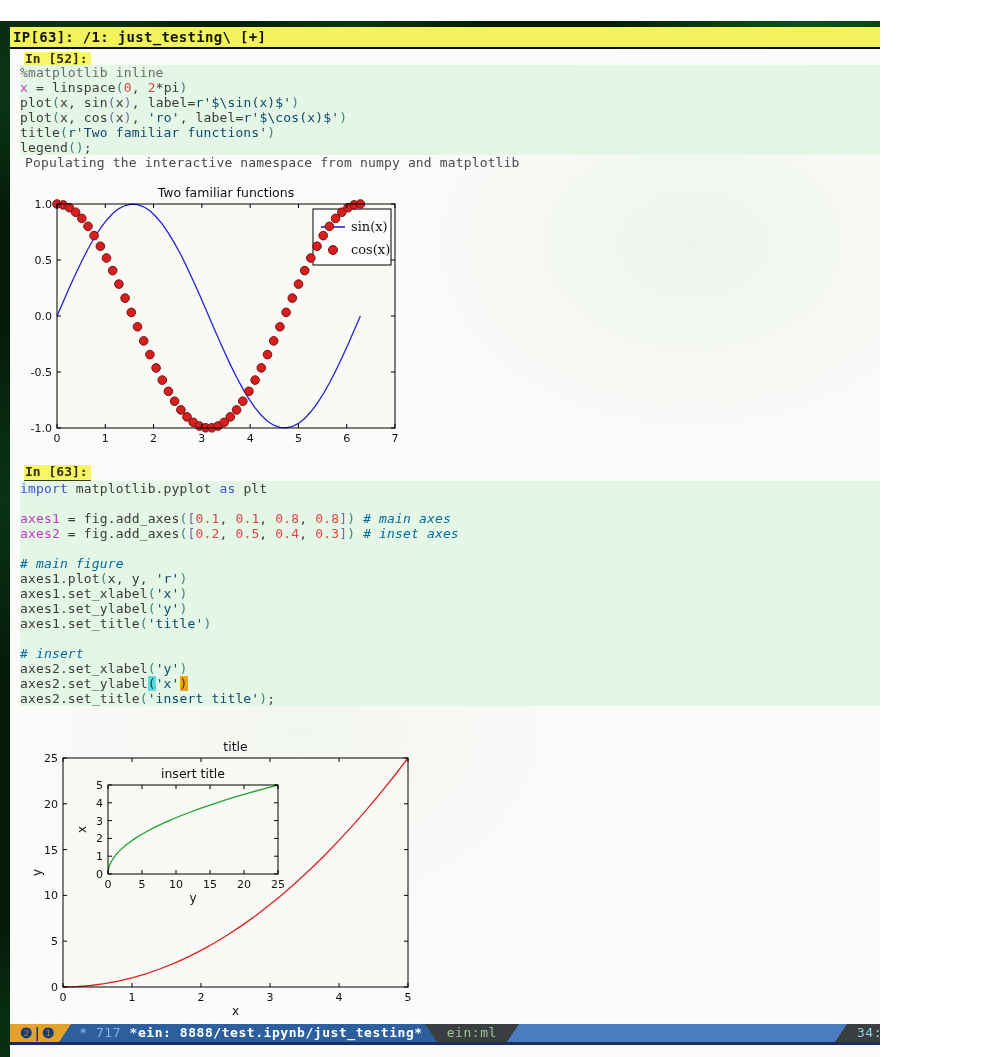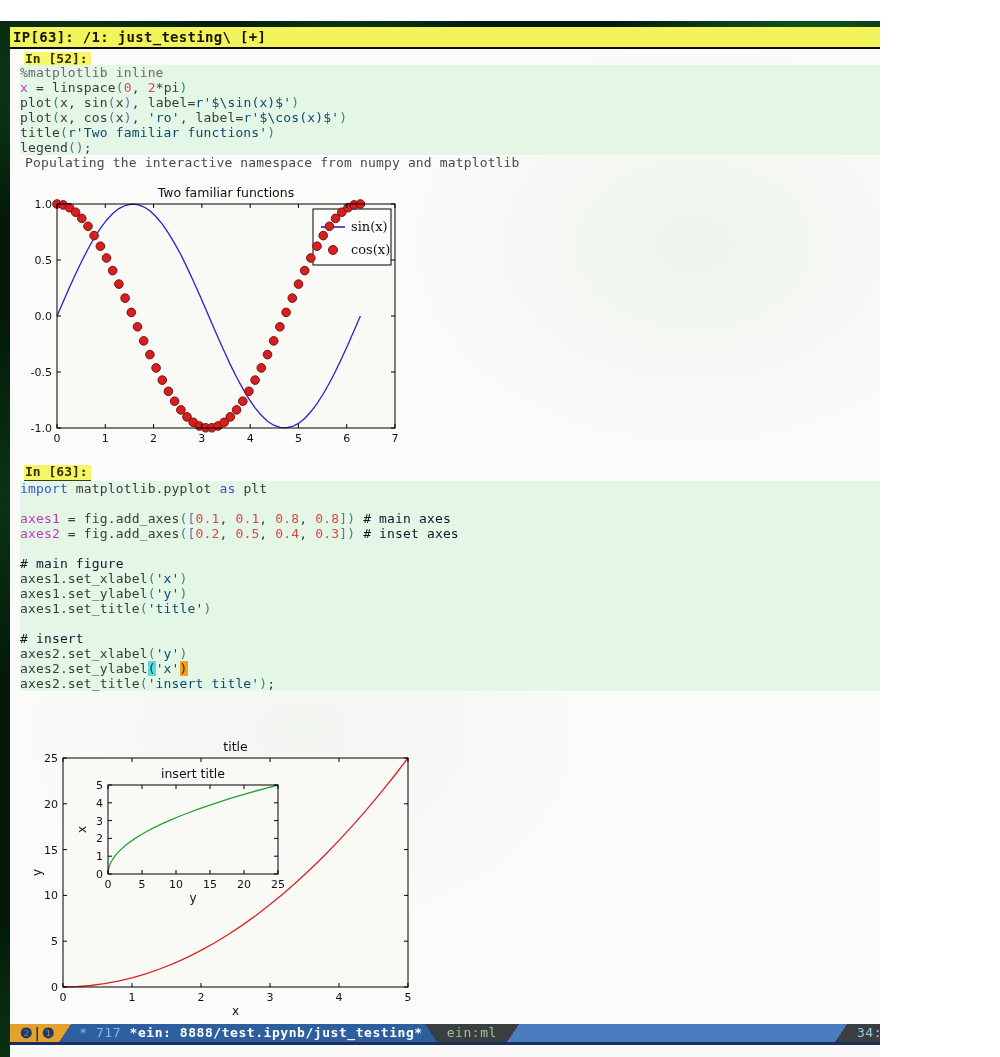--- a/index.html
+++ b/index.html
@@ -19,21 +19,21 @@
   .headerline{height:20px;background:#f3f35c;border-bottom:2px solid #0a0a0a;
     font-weight:bold;font-size:14px;color:#141400;line-height:20px;padding-left:3px;letter-spacing:.3px;}
   .buffer{position:relative;width:976px;height:975px;background:#fbfbf9;
     background-image:radial-gradient(420px 300px at 70% 20%, rgba(225,238,225,.5) 0%, rgba(225,238,225,0) 70%),
                      radial-gradient(420px 300px at 30% 70%, rgba(228,238,228,.4) 0%, rgba(228,238,228,0) 70%);}
   .prompt{position:absolute;display:inline-block;background:#f6f666;color:#332f00;
     font-weight:bold;font-size:13px;line-height:14px;border-bottom:1px solid #3a3a1a;padding:0 3px 1px 1px;}
   .code{position:absolute;background:#e4f6e5;font-size:13px;letter-spacing:.15px;}
   .cl{white-space:pre;height:15px;line-height:15px;}
   .tk-d{color:#3a3a3a}.tk-m{color:#6a6a6a}.tk-v{color:#c03ac0}.tk-n{color:#e04545}
-  .tk-s{color:#0c4a6e}.tk-k{color:#3c50d8}.tk-c{color:#0f172a;}
+  .tk-s{color:#0c4a6e}.tk-k{color:#3c50d8}.tk-c{color:#0369a1;font-style:italic}
   .tk-p1{color:#3e8282}.tk-p2{color:#7e62b2}
   .tk-po{color:#063c3c;background:#5adada}
   .tk-pc{color:#3a2800;background:#f0a21a}
   .output{position:absolute;font-size:13px;color:#4a4a4a;white-space:pre;letter-spacing:.15px;}
   .chart{position:absolute;}
   .modeline{display:flex;height:18px;align-items:stretch;font-size:13px;letter-spacing:.55px;line-height:18px;}
   .ml-seg{white-space:nowrap;}
   .sep{width:12px;flex:0 0 12px;}
   .ml-orange{background:#e4a22c;color:#1c3a72;font-weight:bold;padding:0 4px 0 10px;font-size:14px;}
   .ml-blue{background:#2d5f9f;padding:0 2px 0 8px;}
@@ -177,20 +177,21 @@
 
       <span class="prompt" style="left:14px;top:416px;">In [63]:</span>
 
       <div class="code" style="left:10px;top:432px;width:958px;">
           <div class="cl"><span class="tk-k">import</span><span class="tk-d"> matplotlib.pyplot </span><span class="tk-k">as</span><span class="tk-d"> plt</span></div>
           <div class="cl">&nbsp;</div>
           <div class="cl"><span class="tk-v">axes1</span><span class="tk-d"> = fig.add_axes</span><span class="tk-p1">(</span><span class="tk-p2">[</span><span class="tk-n">0.1</span><span class="tk-d">, </span><span class="tk-n">0.1</span><span class="tk-d">, </span><span class="tk-n">0.8</span><span class="tk-d">, </span><span class="tk-n">0.8</span><span class="tk-p2">]</span><span class="tk-p1">)</span><span class="tk-d"> </span><span class="tk-c"># main axes</span></div>
           <div class="cl"><span class="tk-v">axes2</span><span class="tk-d"> = fig.add_axes</span><span class="tk-p1">(</span><span class="tk-p2">[</span><span class="tk-n">0.2</span><span class="tk-d">, </span><span class="tk-n">0.5</span><span class="tk-d">, </span><span class="tk-n">0.4</span><span class="tk-d">, </span><span class="tk-n">0.3</span><span class="tk-p2">]</span><span class="tk-p1">)</span><span class="tk-d"> </span><span class="tk-c"># inset axes</span></div>
           <div class="cl">&nbsp;</div>
           <div class="cl"><span class="tk-c"># main figure</span></div>
+          <div class="cl"><span class="tk-d">axes1.plot</span><span class="tk-p1">(</span><span class="tk-d">x, y, </span><span class="tk-s">'r'</span><span class="tk-p1">)</span></div>
           <div class="cl"><span class="tk-d">axes1.set_xlabel</span><span class="tk-p1">(</span><span class="tk-s">'x'</span><span class="tk-p1">)</span></div>
           <div class="cl"><span class="tk-d">axes1.set_ylabel</span><span class="tk-p1">(</span><span class="tk-s">'y'</span><span class="tk-p1">)</span></div>
           <div class="cl"><span class="tk-d">axes1.set_title</span><span class="tk-p1">(</span><span class="tk-s">'title'</span><span class="tk-p1">)</span></div>
           <div class="cl">&nbsp;</div>
           <div class="cl"><span class="tk-c"># insert</span></div>
           <div class="cl"><span class="tk-d">axes2.set_xlabel</span><span class="tk-p1">(</span><span class="tk-s">'y'</span><span class="tk-p1">)</span></div>
           <div class="cl"><span class="tk-d">axes2.set_ylabel</span><span class="tk-po">(</span><span class="tk-s">'x'</span><span class="tk-pc">)</span></div>
           <div class="cl"><span class="tk-d">axes2.set_title</span><span class="tk-p1">(</span><span class="tk-s">'insert title'</span><span class="tk-p1">)</span><span class="tk-d">;</span></div>
         </div>
 

